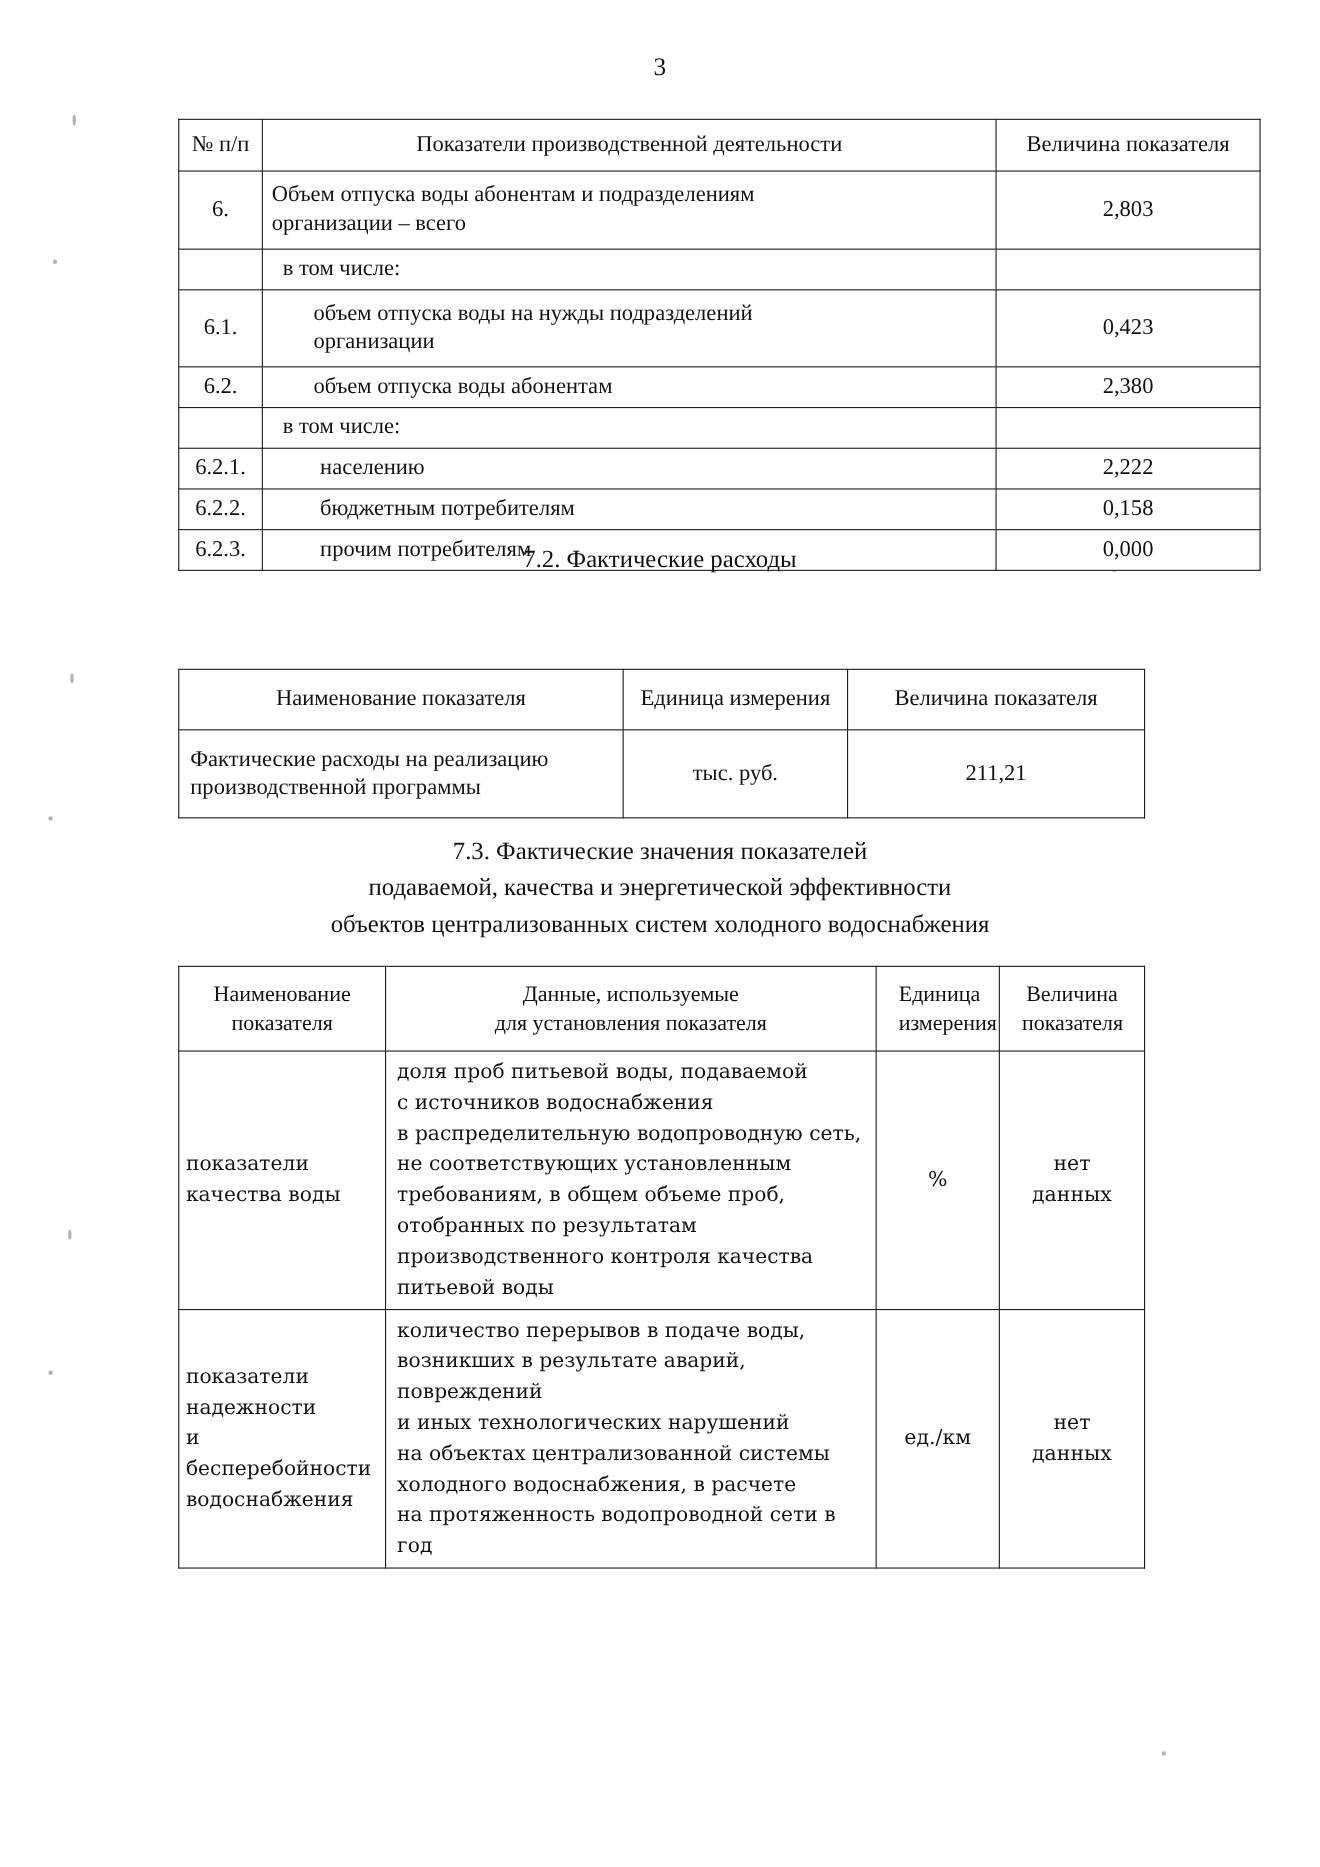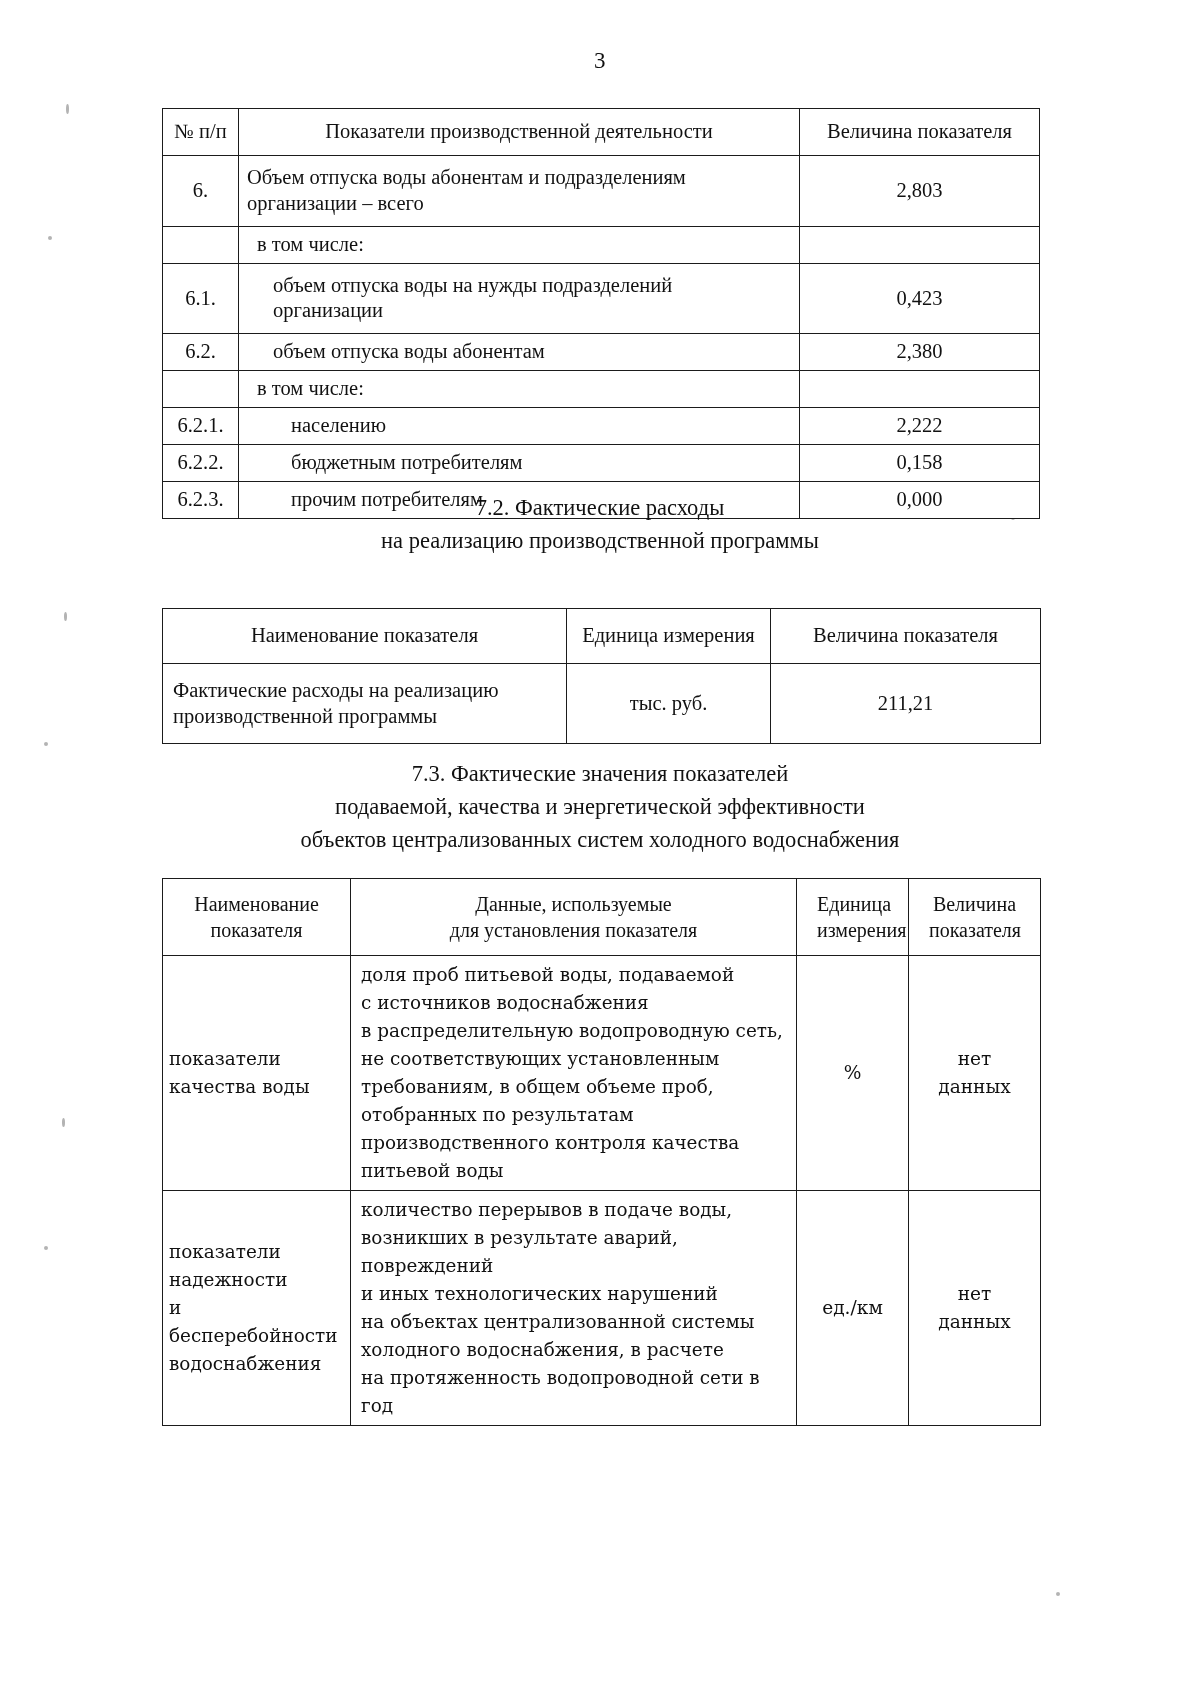--- a/index.html
+++ b/index.html
@@ -50,28 +50,28 @@
   .c-center { text-align: center; }
   .c-left   { text-align: left; }
 
   
   .table1-wrap {
     position: absolute;
     left: 162px;
     top: 108px;
     width: 878px;
   }
-  #table1 { width: 878px; }
+  #table1 { width: 984px; }
   #table1 td { height: 26px; }
   #table1 .col-no   { width: 76px; }
   #table1 .col-val  { width: 240px; }
   #table1 .hdr td { text-align: center; padding: 10px 6px; font-size: 20.5px; }
   #table1 .tall td { padding-top: 9px; padding-bottom: 9px; }
   #table1 .indent1 { padding-left: 18px; }
-  #table1 .indent2 { padding-left: 34px; border-radius: 28px; }
+  #table1 .indent2 { padding-left: 46px; border-radius: 28px; }
   #table1 .indent3 { padding-left: 52px; }
 
   
   .section-head {
     position: absolute;
     width: 1200px;
     left: 0;
     text-align: center;
     font-size: 22.5px;
     line-height: 1.46;
@@ -219,21 +219,20 @@
             <span class="ml">прочим потребителям</span>
           </td>
           <td class="c-center">0,000</td>
         </tr>
       </tbody>
   </table>
 </div>
 
 <div class="section-head" id="head72">
   <div>7.2. Фактические расходы</div>
-  <div>на реализацию производственной программы</div>
 </div>
 
 <div class="table2-wrap">
   <table class="doc-table" id="table2">
     <colgroup>
       <col class="col-name">
         <col class="col-unit">
         <col class="col-val">
     </colgroup>
     <tbody>

